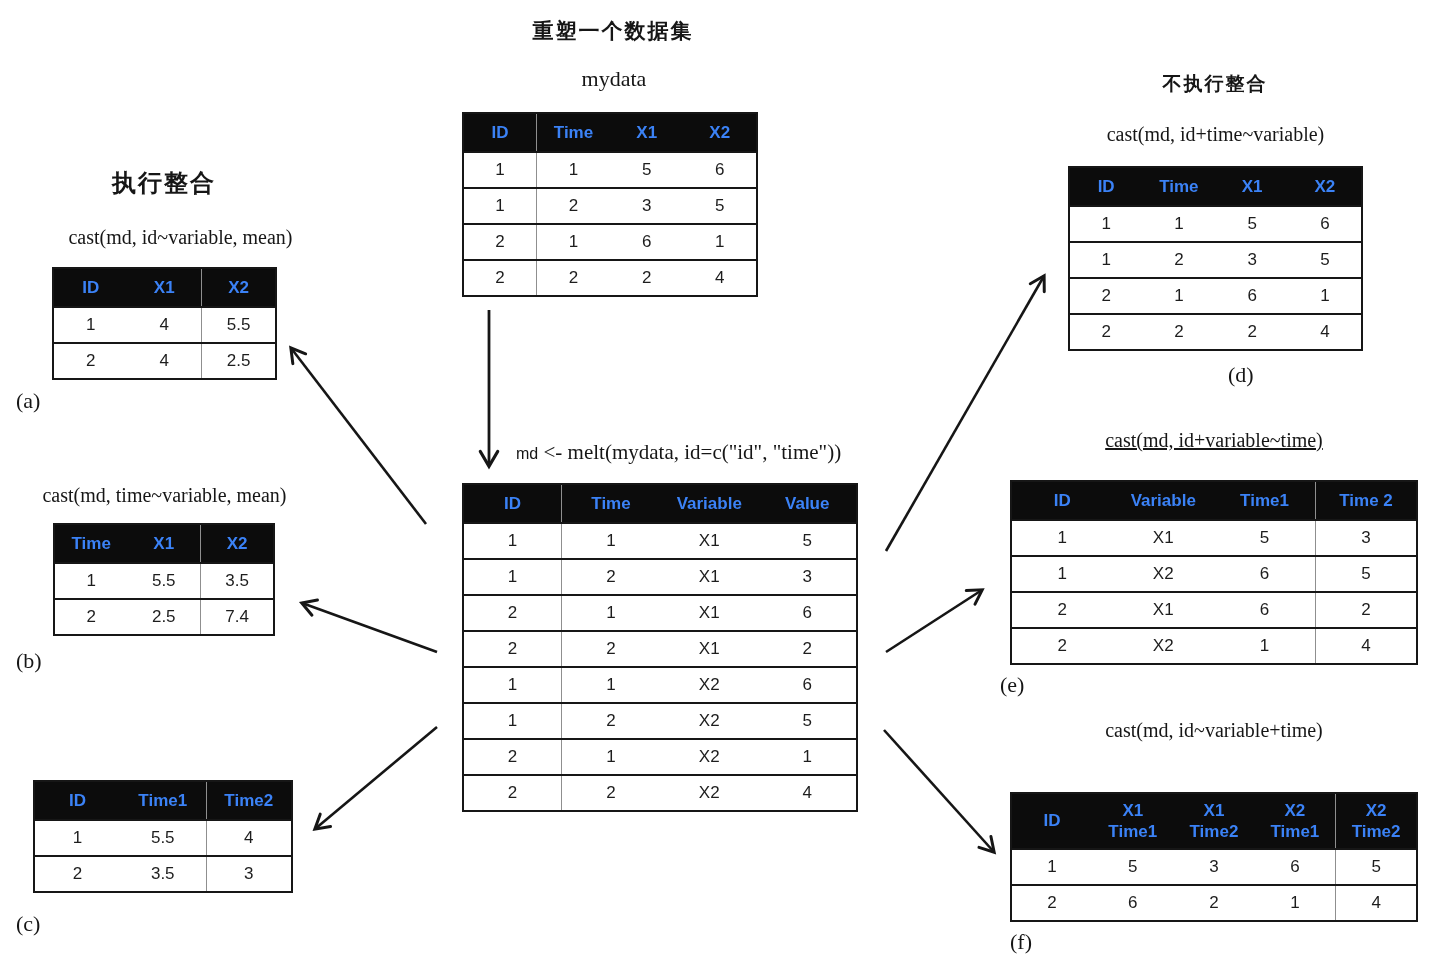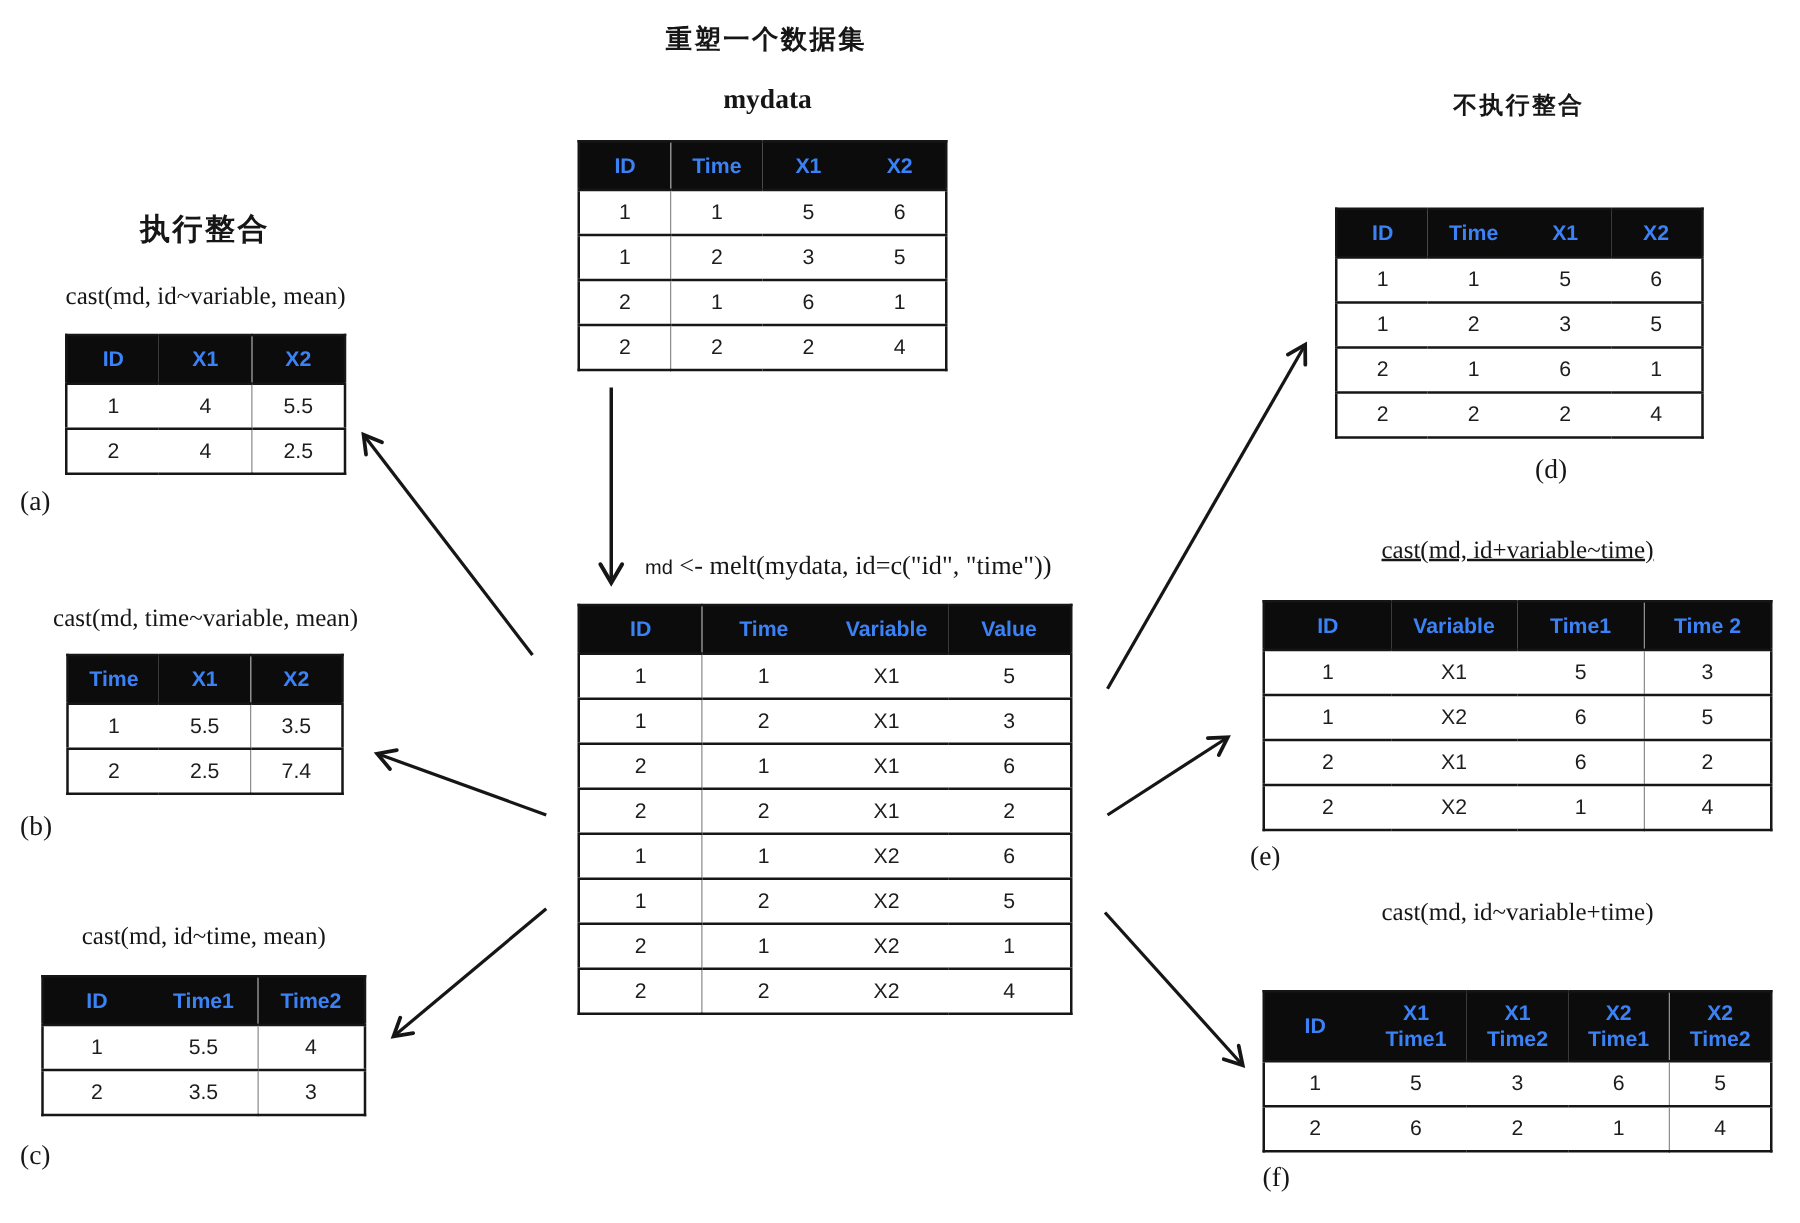--- a/index.html
+++ b/index.html
@@ -2,21 +2,21 @@
 <html><head>
 <meta charset="utf-8">
 <style>
   html,body { margin:0; padding:0; background:#ffffff; }
   .canvas {
     position:relative; width:1440px; height:978px; background:#ffffff;
     font-family:"Liberation Sans", sans-serif; color:#161616; overflow:hidden;
   }
   .abs { position:absolute; }
   .zh { font-weight:bold; font-family:"Liberation Sans", sans-serif; letter-spacing:2px; }
-  .serif { font-family:"Liberation Serif", serif;font-weight:bold; }
+  .serif { font-family:"Liberation Serif", serif; }
   .center { text-align:center; }
   .caption { font-family:"Liberation Serif", serif; font-size:20px; text-align:center; white-space:nowrap; }
   .flabel { font-family:"Liberation Serif", serif; font-size:22px; }
   .code { font-size:21px; white-space:nowrap; }
   .code-md { font-family:"Liberation Sans", sans-serif; font-size:16px; font-weight:500; }
   .code-rest { font-family:"Liberation Serif", serif; }
 
   .tablewrap table {
     border-collapse:collapse; table-layout:fixed; width:100%;
     border:2px solid #161616; background:#ffffff;
@@ -156,21 +156,21 @@
           <tr>
             <td class="dv">2</td>
             <td>2</td>
             <td>X2</td>
             <td>4</td>
           </tr>
         </tbody>
       </table>
     </div>
 
-  <div class="abs caption" style="left:32px; top:226px; width:265px;font-family:Liberation Serif, serif;">cast(md, id~variable, mean)</div>
+  <div class="abs caption" style="left:48px; top:226px; width:265px;font-family:Liberation Serif, serif;">cast(md, id~variable, mean)</div>
   <div class="abs tablewrap" style="left:52px; top:267px; width:225px; --headh:37px; --rowh:34px;">
       <table>
         <thead>
           <tr>
             <th>ID</th>
             <th class="dv">X1</th>
             <th>X2</th>
           </tr>
         </thead>
         <tbody>
@@ -208,21 +208,20 @@
           <tr>
             <td>2</td>
             <td class="dv">2.5</td>
             <td>7.4</td>
           </tr>
         </tbody>
       </table>
     </div>
   <div class="abs flabel" style="left:16px; top:648px;">(b)</div>
 
-  <div class="abs caption" style="left:33px; top:738px; width:260px;">cast(md, id~time, mean)</div>
   <div class="abs tablewrap" style="left:33px; top:780px; width:260px; --headh:37px; --rowh:34px;">
       <table>
         <thead>
           <tr>
             <th>ID</th>
             <th class="dv">Time1</th>
             <th>Time2</th>
           </tr>
         </thead>
         <tbody>
@@ -234,20 +233,21 @@
           <tr>
             <td>2</td>
             <td class="dv">3.5</td>
             <td>3</td>
           </tr>
         </tbody>
       </table>
     </div>
   <div class="abs flabel" style="left:16px; top:911px;">(c)</div>
 
+  <div class="abs caption" style="left:1068px; top:123px; width:295px;">cast(md, id+time~variable)</div>
   <div class="abs tablewrap" style="left:1068px; top:166px; width:295px; --headh:37px; --rowh:34px;">
       <table>
         <thead>
           <tr>
             <th>ID</th>
             <th>Time</th>
             <th>X1</th>
             <th>X2</th>
           </tr>
         </thead>

